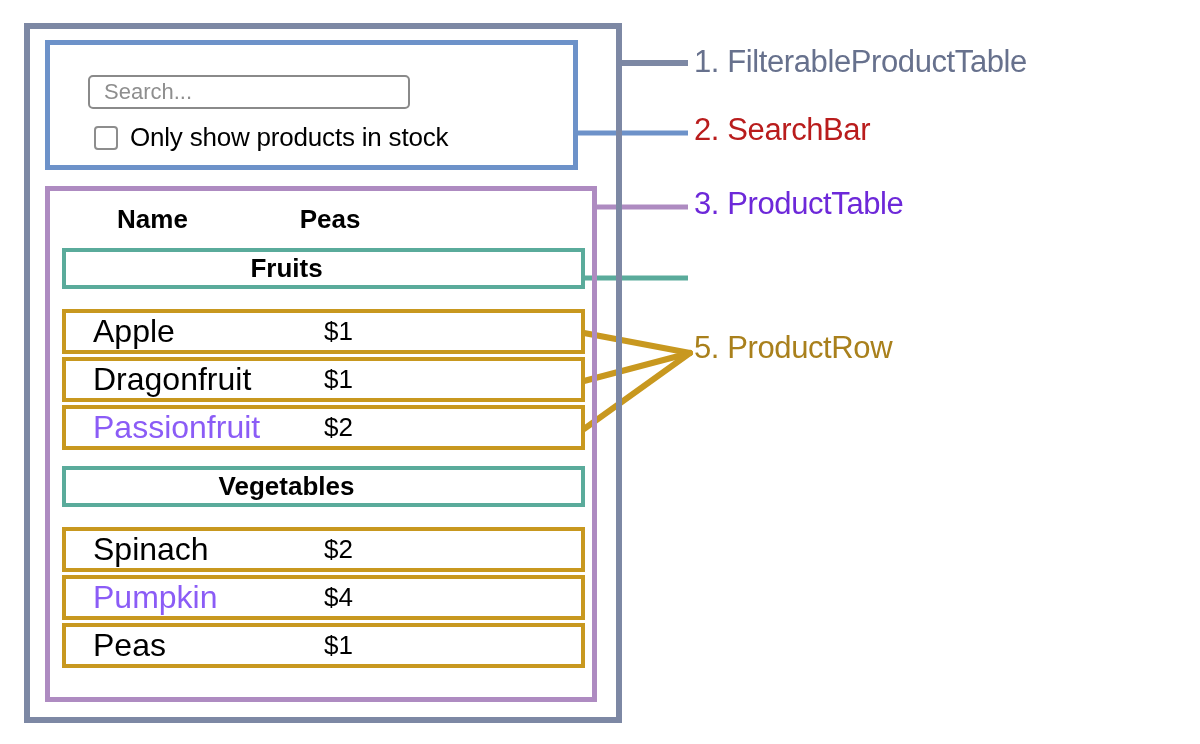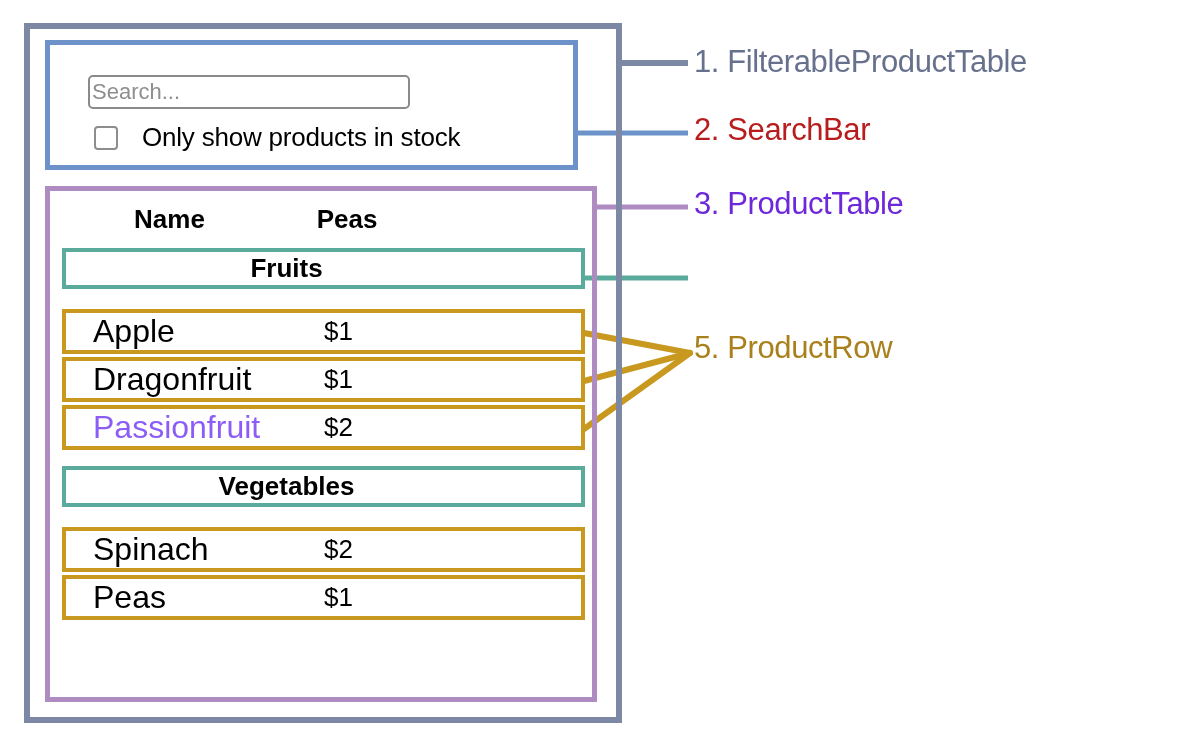--- a/index.html
+++ b/index.html
@@ -61,51 +61,51 @@
     position: absolute;
     left: 88px; top: 75px;
     width: 322px; height: 34px;
     box-sizing: border-box;
     border: 2px solid #8a8a8a;
     border-radius: 5px;
     background: #ffffff;
     font-family: "Liberation Sans", sans-serif;
     font-size: 22px;
     color: #888888;
-    padding: 0 2px;
+    padding: 0 14px;
     line-height: 30px;
     outline: none;
   }
   #search-input::placeholder { color: #8e8e8e; opacity: 1; }
 
   #stock-filter-row {
     position: absolute;
     left: 94px; top: 122px;
     display: flex;
     align-items: center;
-    gap: 24px;
+    gap: 12px;
   }
   #stock-checkbox {
     width: 24px; height: 24px;
     box-sizing: border-box;
     border: 2px solid #8d8d8d;
     border-radius: 4px;
     background: #ffffff;
   }
   #stock-label {
     font-size: 26px;
     color: #000000;
     letter-spacing: -0.2px;
     white-space: nowrap;
   }
 
   
   #table-header {
     position: absolute;
-    left: 62px; top: 196px;
+    left: 45px; top: 196px;
     width: 523px; height: 46px;
     display: flex;
     align-items: center;
   }
   .th {
     font-size: 26px;
     font-weight: bold;
     color: #000000;
     text-align: center;
   }
@@ -235,20 +235,24 @@
 
     <div class="group-gap"></div>
 
     <div class="category-row">
       <span class="cat-label">Vegetables</span>
     </div>
     <div class="product-row">
       <span class="p-name">Spinach</span>
       <span class="p-price">$2</span>
     </div>
+    <div class="product-row out-of-stock">
+      <span class="p-name">Pumpkin</span>
+      <span class="p-price">$4</span>
+    </div>
     <div class="product-row">
       <span class="p-name">Peas</span>
       <span class="p-price">$1</span>
     </div>
 
   </div>
 
   <div class="legend-label" id="legend-1">1. FilterableProductTable</div>
   <div class="legend-label" id="legend-2">2. SearchBar</div>
   <div class="legend-label" id="legend-3">3. ProductTable</div>

